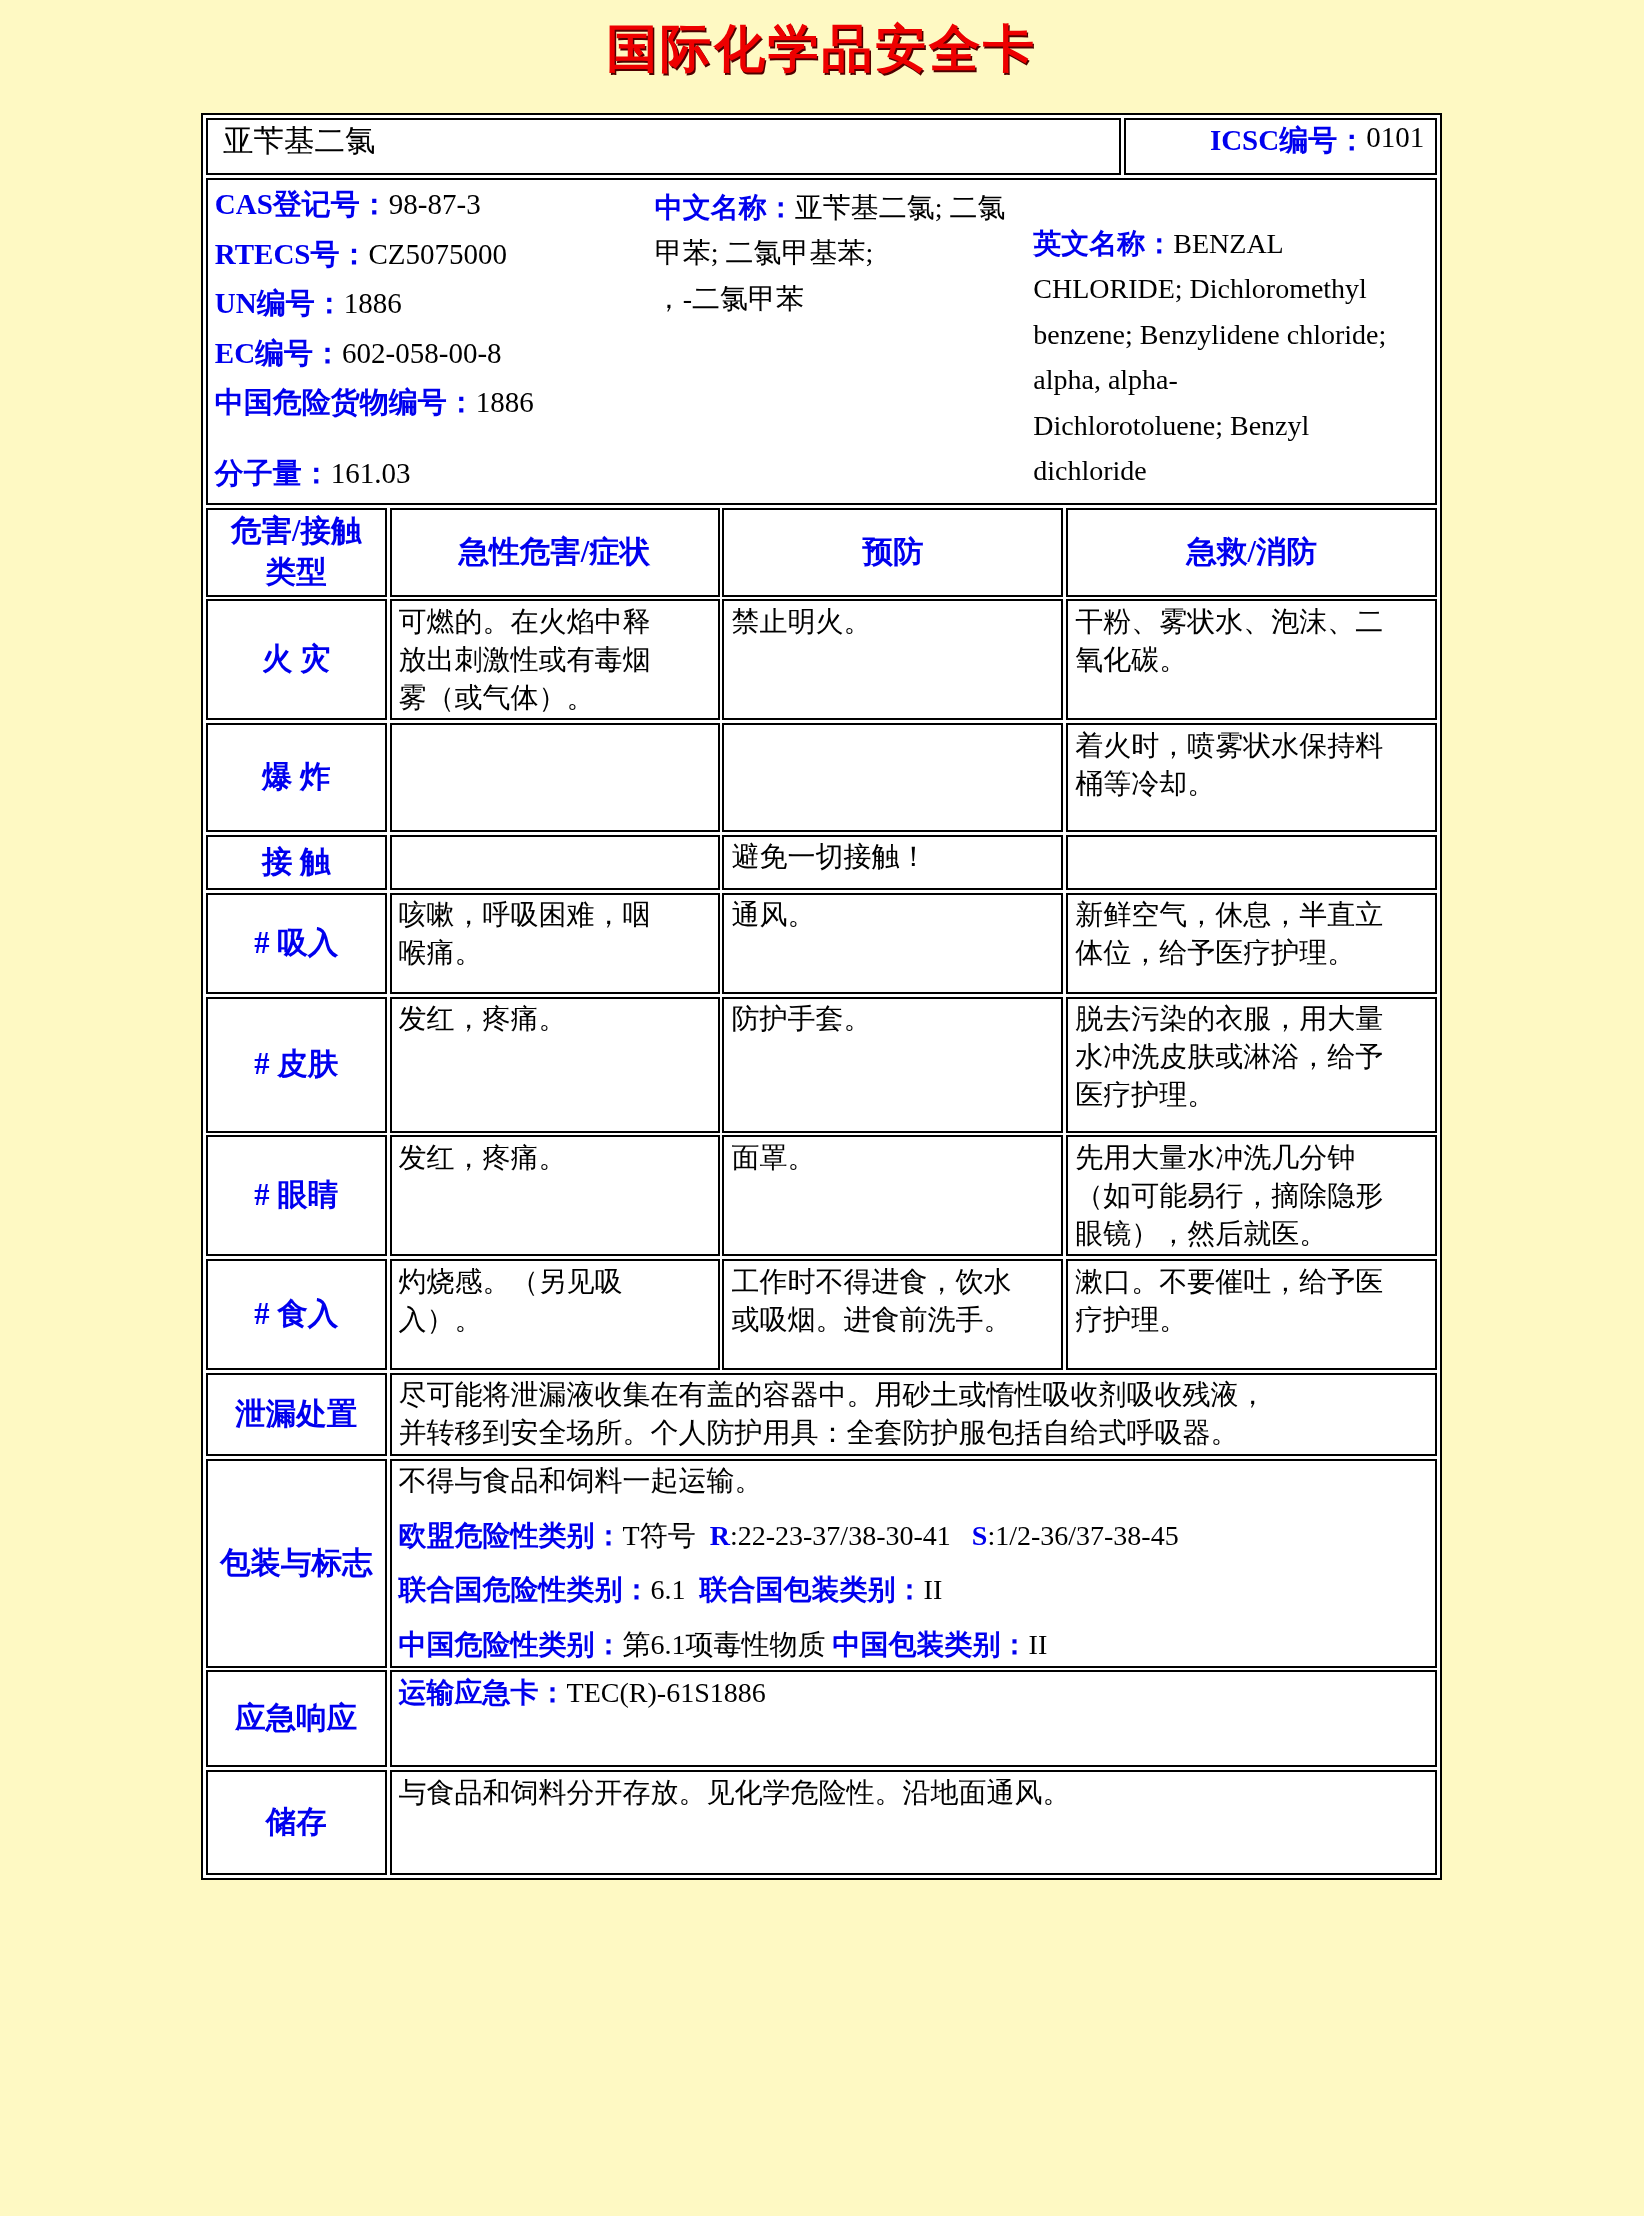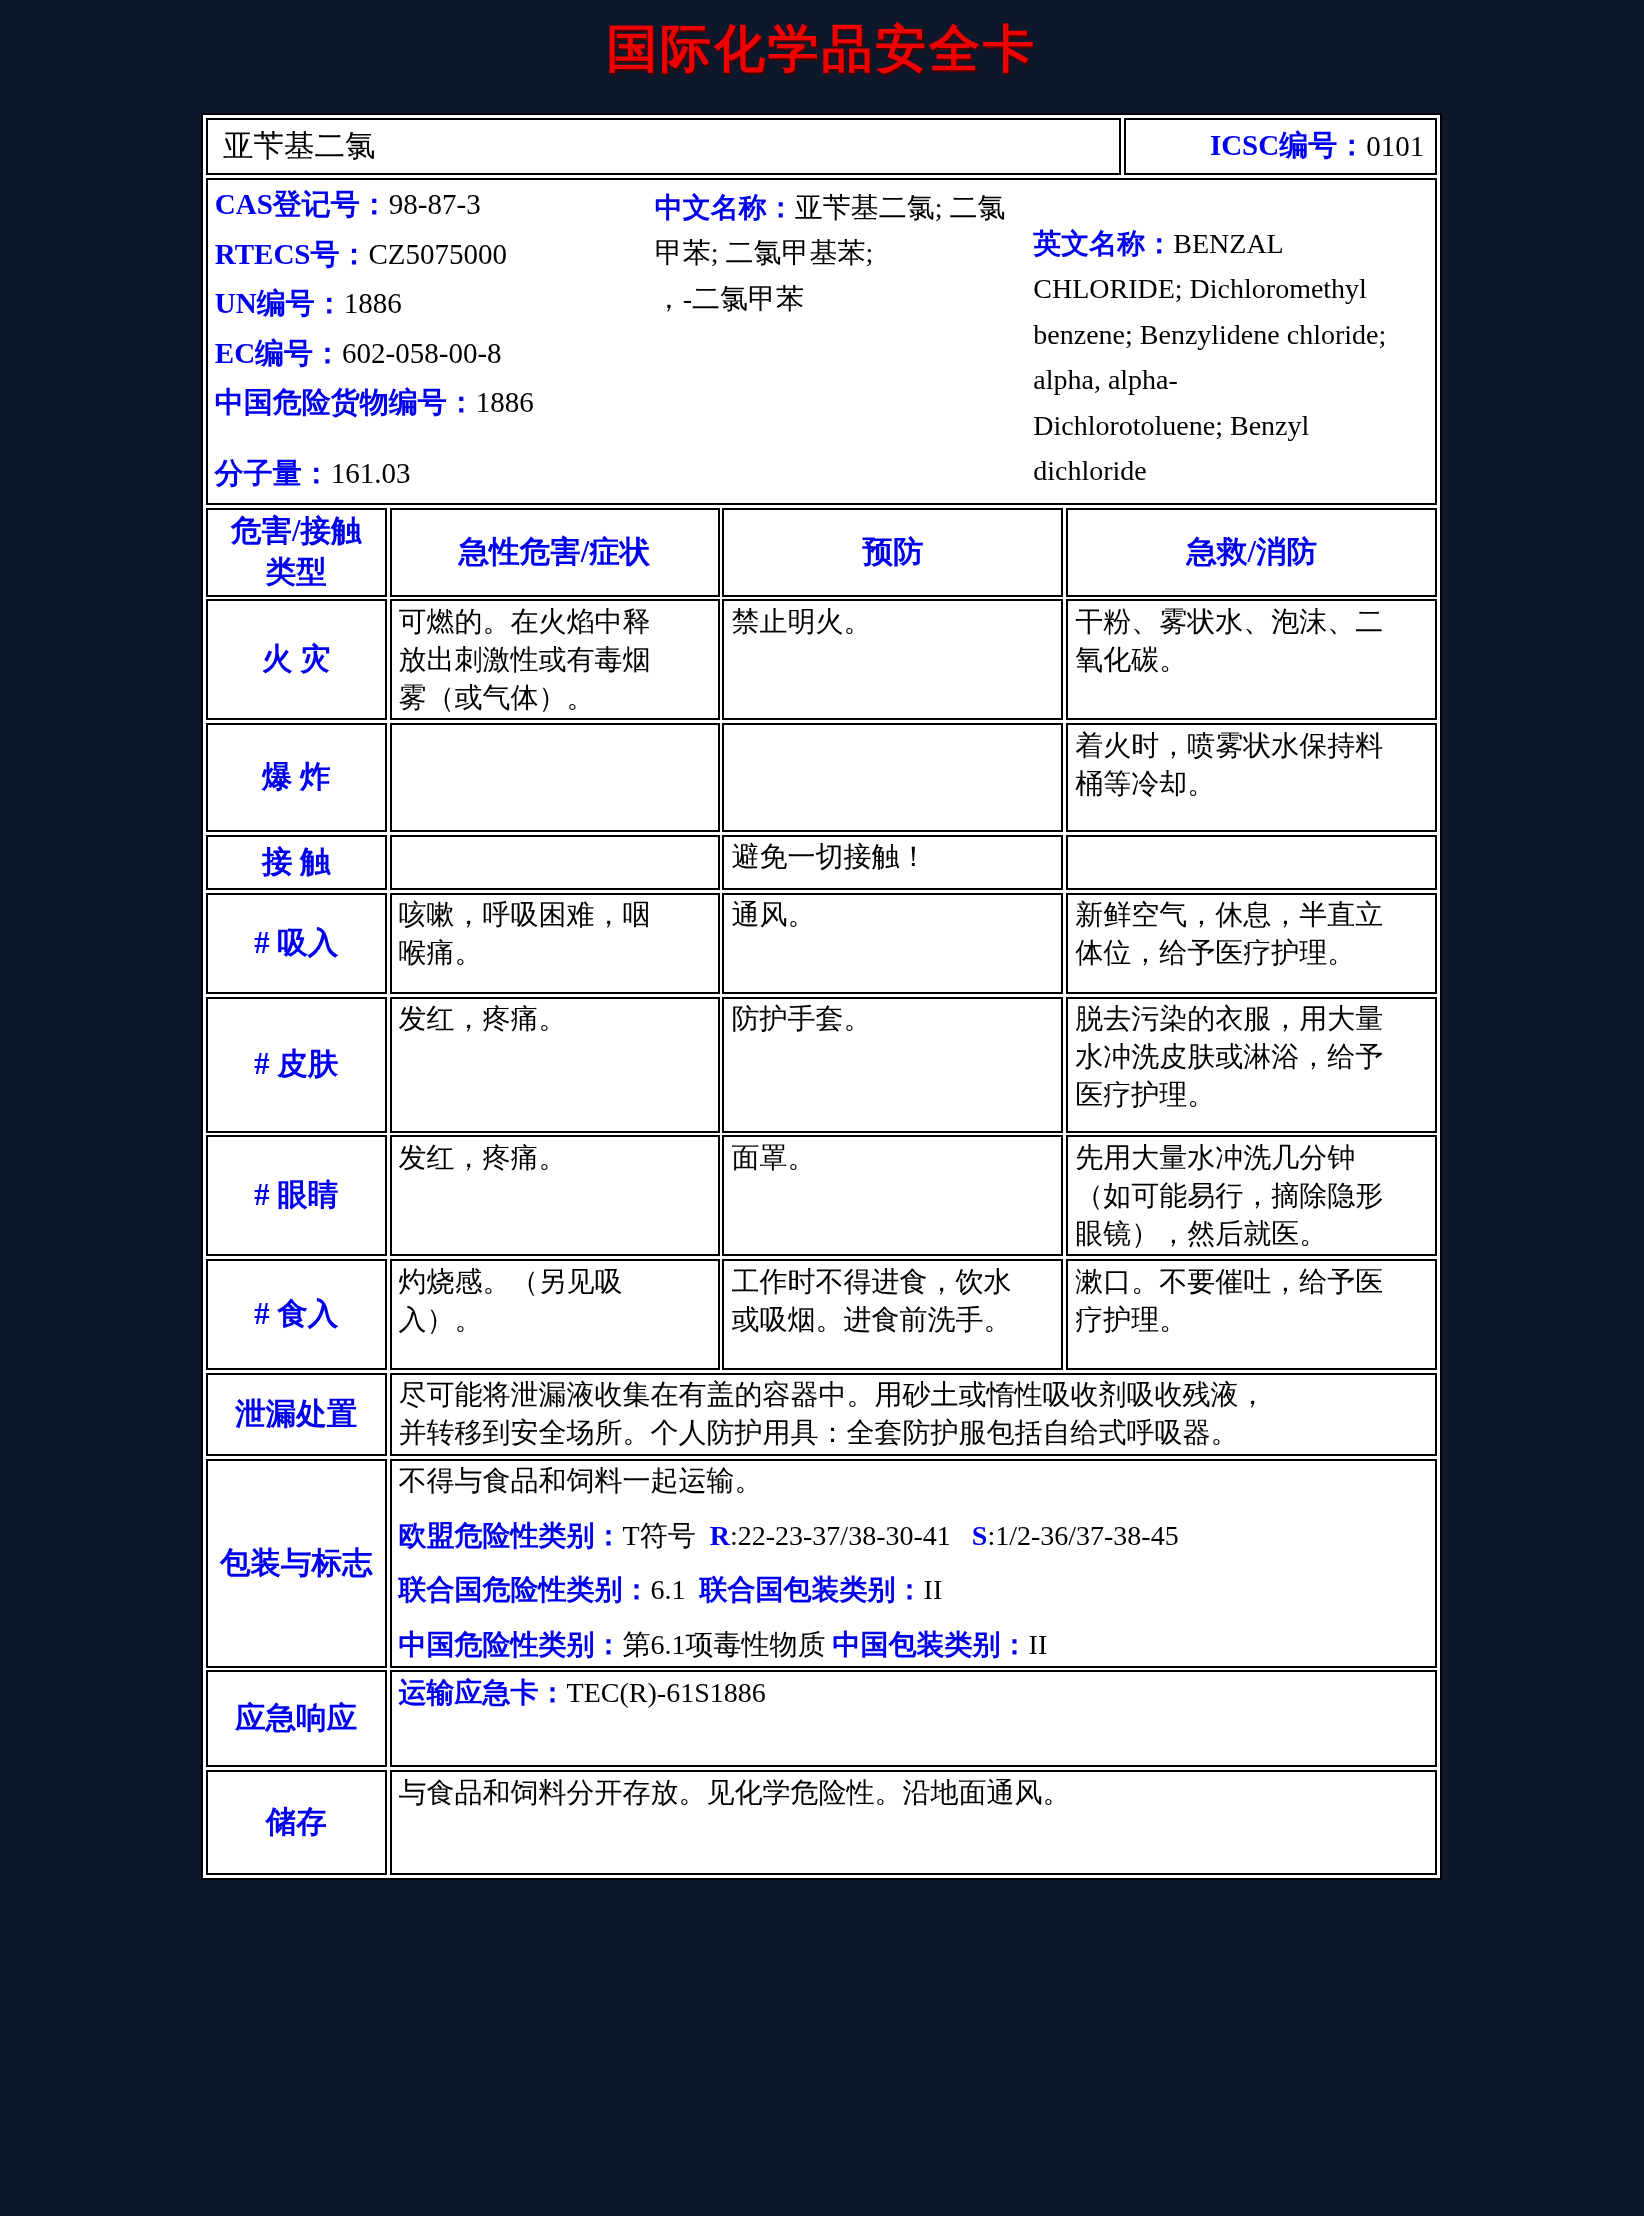--- a/index.html
+++ b/index.html
@@ -1,40 +1,40 @@
 <!DOCTYPE html>
 <html style="--blue: #0000EE; --red: #EE0000; --ink: #000000;font-size:11px"><head>
 <meta charset="utf-8">
 <style>
   :root { --blue:#0000EE; --red:#EE0000; --ink:#000000; }
   * { margin:0; padding:0; box-sizing:border-box; }
   html,body { background:#ffffff; }
   .page {
-    position:relative; width:1644px; height:2216px; background:#0f172a;
+    position:relative; width:1644px; height:2216px; background:#fef9c3;
     font-family:"Liberation Serif","DejaVu Serif",serif; color:var(--ink);
     font-size:28px; overflow:hidden;
   }
   .title {
     position:absolute; left:201px; top:15.2px; width:1241px;
     text-align:center; font-size:51px; font-weight:bold; color:var(--red);
     text-shadow:1.4px 2.1px 0 #4d0000; letter-spacing:2.8px;
   }
   .card {
     position:absolute; left:201px; top:113px; width:1241px;
     border:2.8px solid #000; background:#fff; padding:2.8px;
     display:flex; flex-direction:column; gap:2.8px;
   }
   .sec { display:grid; gap:2.8px; }
   .secA { grid-template-columns:1fr 313px; }
   .hazGrid { grid-template-columns:181px 330px 341px 1fr; }
   .botGrid { grid-template-columns:181px 1fr; }
   .cell { border:2.1px solid #000; background:#fff; padding:1.4px 7px; }
   .blue { color:var(--blue); font-weight:bold; }
   .pre { white-space:pre-wrap; }
-  .vcenter { display:flex; align-items:center; }
+  .vcenter { display:flex; align-items:flex-start; }
   
   .rA { min-height:57px; }
   .nameCell { font-size:30.5px; padding-left:15.2px; }
   .icscCell { justify-content:flex-end; padding-right:11px; font-size:29px; }
   
   .cellB { min-height:325px; display:flex; align-items:stretch; padding:5.5px 0 9.7px 7px; }
   .idCol { width:440px; display:flex; flex-direction:column; font-size:29px; line-height:1.35; }
   .idLine { margin-bottom:10.4px; }
   .mwLine { margin-top:auto; }
   .nmCol { flex:1; display:flex; font-size:28px; line-height:1.62; padding-right:9.7px; }

